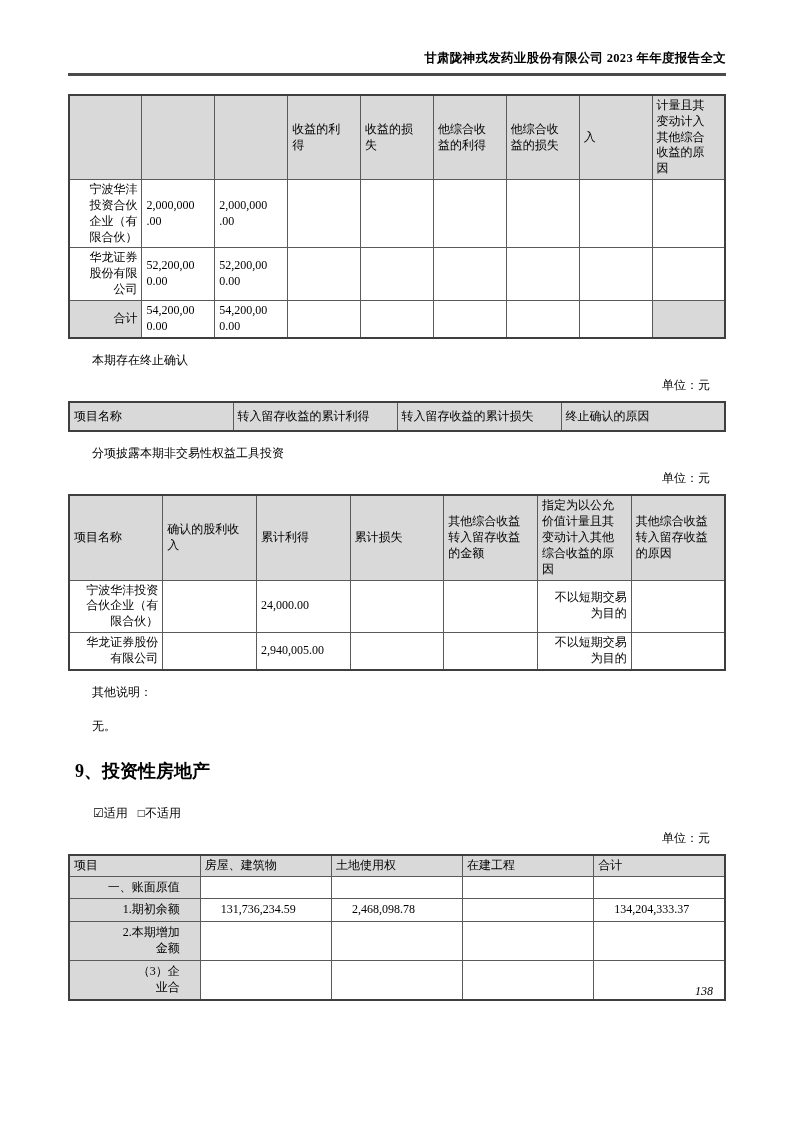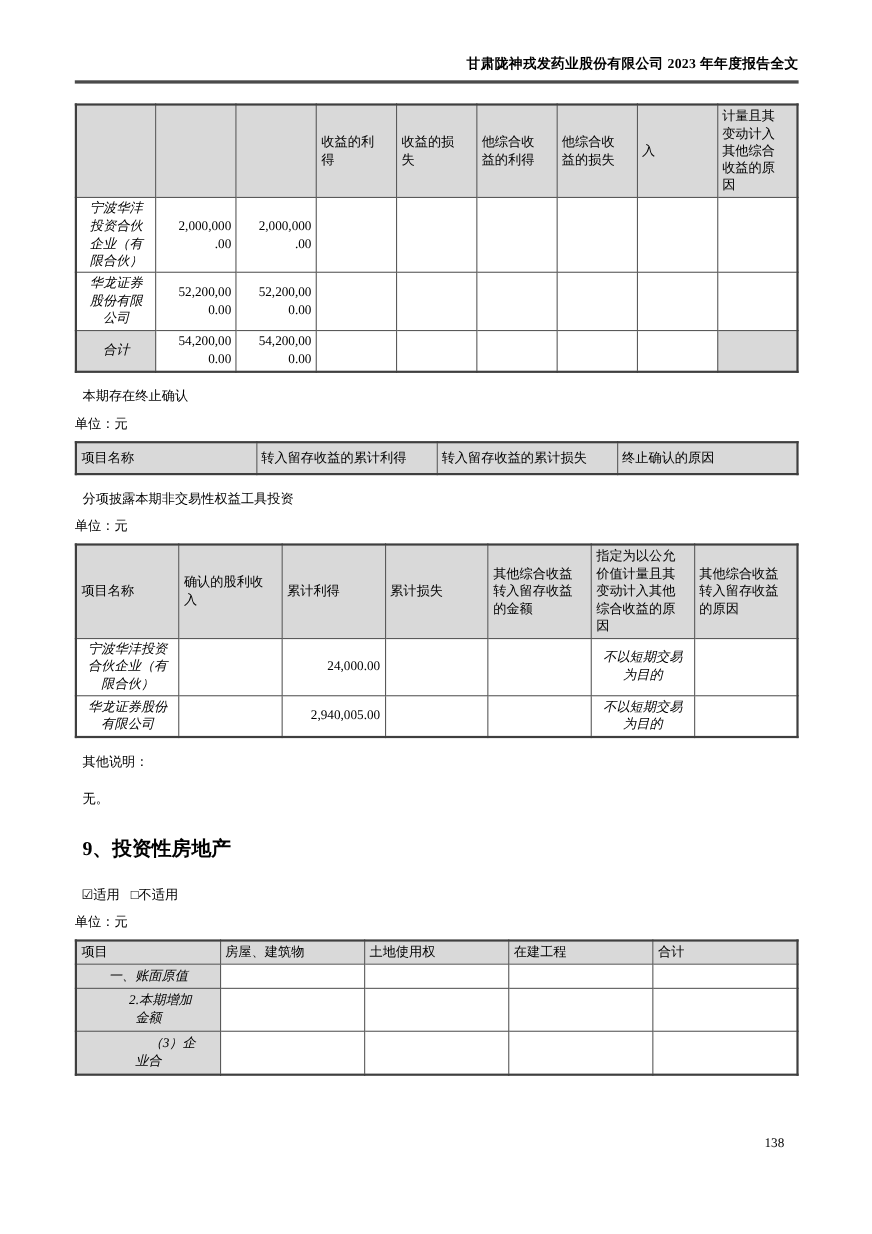--- a/index.html
+++ b/index.html
@@ -48,48 +48,49 @@
     white-space: pre-line;
     word-break: break-all;
   }
   .t th {
     background: #d9d9d9;
     text-align: left;
   }
   .t2 th { padding: 6px 4px; }
   .t4 td { padding: 3px 20px; }
   .shaded { background: #d9d9d9; }
-  .num { text-align: right; }
-  .lbl { text-align: center; font-style: italic; }
+  .num { }
+  .lbl { text-align: right; }
   .lvl1 { text-indent: 22px; }
   .lvl2 { text-indent: 44px; }
-  .body-text { margin: 13px 0 0 7px; font-size: 12px; }
+  .body-text { margin: 13px 0 0 24px; font-size: 12px; }
   .note-gap { margin-top: 17px; }
   .unit {
     margin: 8px 16px 0 0;
-    text-align: left;
+    text-align: right;
     font-size: 12px;
   }
   .sec-heading {
     margin: 24px 0 0 7px;
     font-size: 18px;
     font-weight: bold;
   }
   .sub-heading {
     margin: 26px 0 0 7px;
     font-size: 13px;
     font-weight: bold;
   }
-  .applicability { margin: 22px 0 0 6px; font-size: 12px; }
+  .applicability { margin: 22px 0 0 25px; font-size: 12px; }
   .applicability .cb { margin-right: 10px; }
   .page-number {
     position: absolute;
-    top: 1032px;
+    top: 984px;
     right: 80px;
     font-size: 12px;
+    font-style: italic;
   }
 </style>
 </head>
 <body>
 
 <div class="page">
 
   <div class="doc-header">甘肃陇神戎发药业股份有限公司 2023 年年度报告全文</div>
   <div class="header-rule"></div>
 
@@ -243,20 +244,27 @@
       <th>合计</th>
     </tr>
     <tr>
       <td class="lbl shaded">一、账面原值</td>
       <td></td>
       <td></td>
       <td></td>
       <td></td>
     </tr>
     <tr>
+      <td class="lbl shaded lvl1">1.期初余额</td>
+      <td class="num">131,736,234.59</td>
+      <td class="num">2,468,098.78</td>
+      <td></td>
+      <td class="num">134,204,333.37</td>
+    </tr>
+    <tr>
       <td class="lbl shaded lvl1">2.本期增加金额</td>
       <td></td>
       <td></td>
       <td></td>
       <td></td>
     </tr>
     <tr>
       <td class="lbl shaded lvl2">（3）企业合</td>
       <td></td>
       <td></td>

